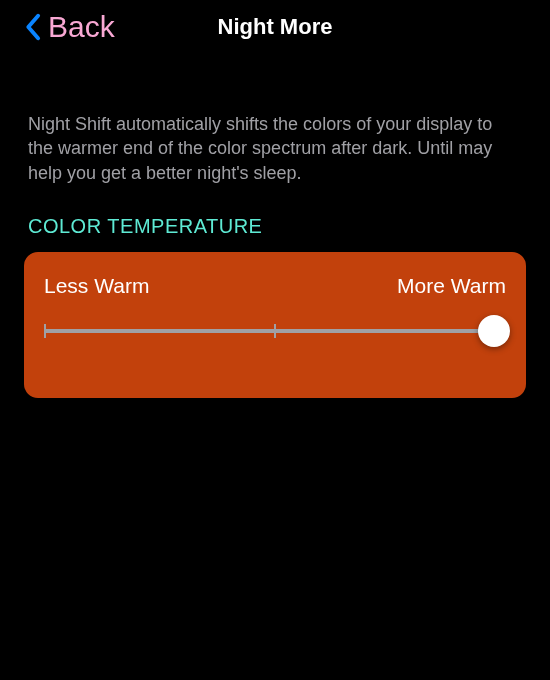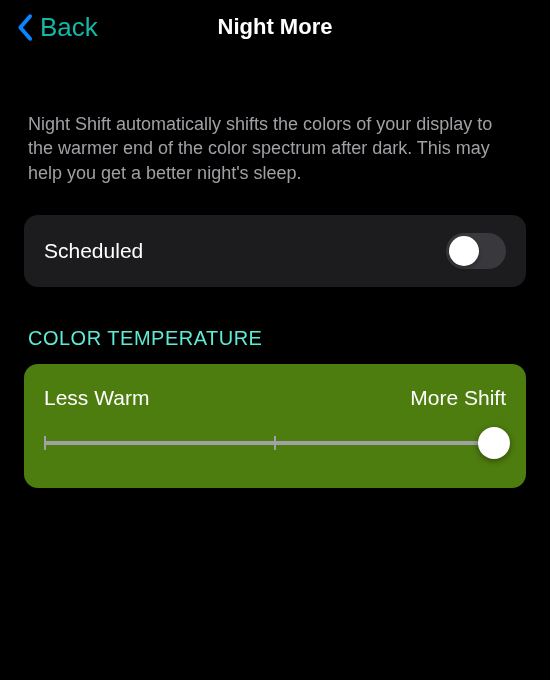--- a/index.html
+++ b/index.html
@@ -17,27 +17,27 @@
     }
     .nav-bar {
       position: relative;
       height: 54px;
       display: flex;
       align-items: center;
       justify-content: center;
     }
     .back-button {
       position: absolute;
-      left: 16px;
+      left: 24px;
       top: 50%;
       transform: translateY(-50%);
       display: flex;
       align-items: center;
-      color: #14b8a6;
-      font-size: 26px;
+      color: #f9a8d4;
+      font-size: 30px;
       cursor: pointer;
     }
     .back-button svg {
       width: 17px;
       height: 28px;
       margin-right: 7px;
     }
     .page-title {
       color: #fff;
       font-size: 22px;
@@ -87,23 +87,23 @@
       box-shadow: 0 2px 4px rgba(0,0,0,0.3);
     }
     .section-header {
       color: #5eead4;
       font-size: 20px;
       letter-spacing: 0.5px;
       margin-bottom: 14px;
       padding-left: 4px;
     }
     .slider-card {
-      background: #4d7c0f;
+      background: #c2410c;
       border-radius: 14px;
-      padding: 22px 20px 30px 20px;
+      padding: 22px 20px 52px 20px;
     }
     .slider-labels {
       display: flex;
       justify-content: space-between;
       color: #fff;
       font-size: 21px;
       margin-bottom: 18px;
     }
     .slider-track-wrap {
       position: relative;
@@ -147,36 +147,30 @@
   <div class="back-button">
     <svg viewBox="0 0 12 20">
       <polyline points="10,2 3,10 10,18" fill="none" stroke="#0a84ff" stroke-width="2.8" stroke-linecap="round" stroke-linejoin="round"></polyline>
     </svg>
     <span>Back</span>
   </div>
   <div class="page-title">Night More</div>
 </div>
 
 <div class="content">
-  <div class="description">Night Shift automatically shifts the colors of your display to the warmer end of the color spectrum after dark. This may help you get a better night's sleep.</div>
+  <div class="description">Night Shift automatically shifts the colors of your display to the warmer end of the color spectrum after dark. Until may help you get a better night's sleep.</div>
 
-  <div class="setting-row">
-    <div class="setting-label">Scheduled</div>
-    <div class="toggle">
-      <div class="toggle-thumb"></div>
-    </div>
-  </div>
 
 
   <div class="section-header">COLOR TEMPERATURE</div>
 
   <div class="slider-card">
     <div class="slider-labels">
       <span>Less Warm</span>
-      <span>More Shift</span>
+      <span>More Warm</span>
     </div>
     <div class="slider-track-wrap">
       <div class="slider-track">
         <div class="slider-tick left"></div>
         <div class="slider-tick mid"></div>
         <div class="slider-tick right"></div>
       </div>
       <div class="slider-thumb"></div>
     </div>
   </div>

